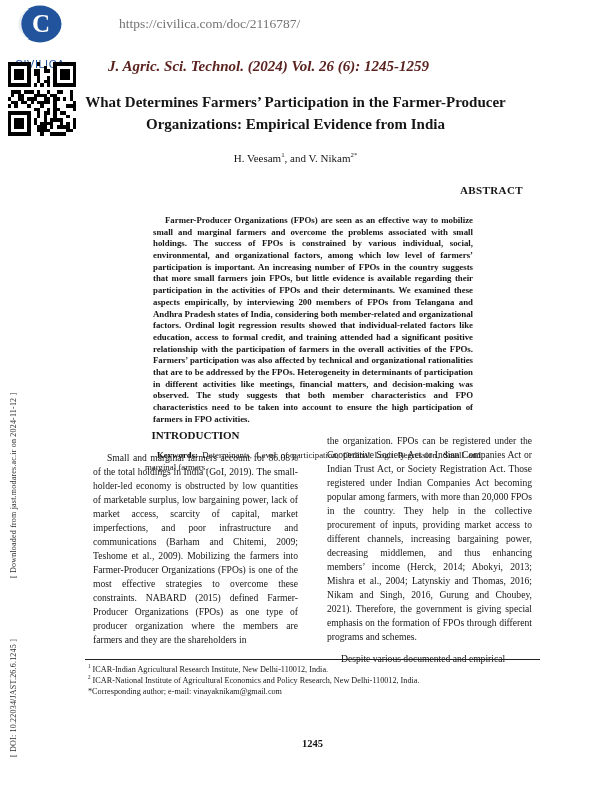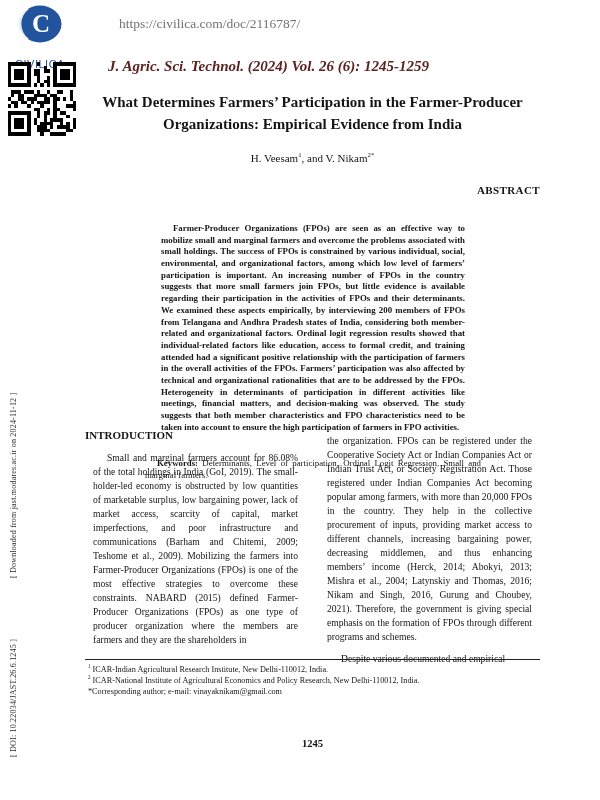--- a/index.html
+++ b/index.html
@@ -37,40 +37,40 @@
     position:absolute;left:119px;top:16px;
     font-size:13.5px;color:#737373;
   }
   .qr-wrap{position:absolute;left:8px;top:62px;width:68px;height:74px;}
   .citation{
     position:absolute;left:108px;top:58px;
     font-size:15px;font-weight:bold;font-style:italic;
     color:#5b2320;
   }
   
-  .content{position:absolute;left:85px;width:455px;}
+  .content{position:absolute;left:68px;width:455px;}
   .title{top:92px;text-align:center;font-size:15px;font-weight:bold;line-height:1.45;}
   .authors{top:152px;text-align:center;font-size:11px;}
   .authors sup,.fn sup{font-size:.62em;vertical-align:super;line-height:0;}
   
   .abstract-heading{top:184px;text-align:right;font-size:11px;font-weight:bold;letter-spacing:.4px;}
   .abstract-block{
     position:absolute;left:145px;width:336px;top:207px;
     font-size:8.8px;line-height:1.33;text-align:justify;
   }
-  .abstract-body{font-weight:bold;text-indent:12px;margin:16px;}
+  .abstract-body{font-weight:bold;text-indent:12px;margin:8px;}
   .keywords{margin:25px 0 0 0;text-indent:12px;}
   .keywords .kw-label{font-weight:bold;}
   
   .columns{
     position:absolute;left:85px;top:426px;width:455px;
     display:flex;gap:13px;
   }
   .col{width:221px;font-size:9.6px;line-height:14px;text-align:justify;}
-  .intro-heading{text-align:left;font-weight:bold;font-size:11px;margin:2px 0 9px 0;}
+  .intro-heading{text-align:center;font-weight:bold;font-size:11px;margin:2px 0 9px 0;}
   .col p{margin:8px;}
   .col p.indent{text-indent:14px;}
   
   .fn-rule{position:absolute;left:85px;top:659px;width:455px;border-top:1.2px solid #222;}
   .footnotes{position:absolute;left:88px;top:665px;width:455px;font-size:8.2px;line-height:1.32;}
   .footnotes div{margin:0;}
   .page-number{position:absolute;left:85px;width:455px;top:738px;text-align:center;font-size:10.5px;font-weight:bold;}
 </style>
 </head>
 <body>

